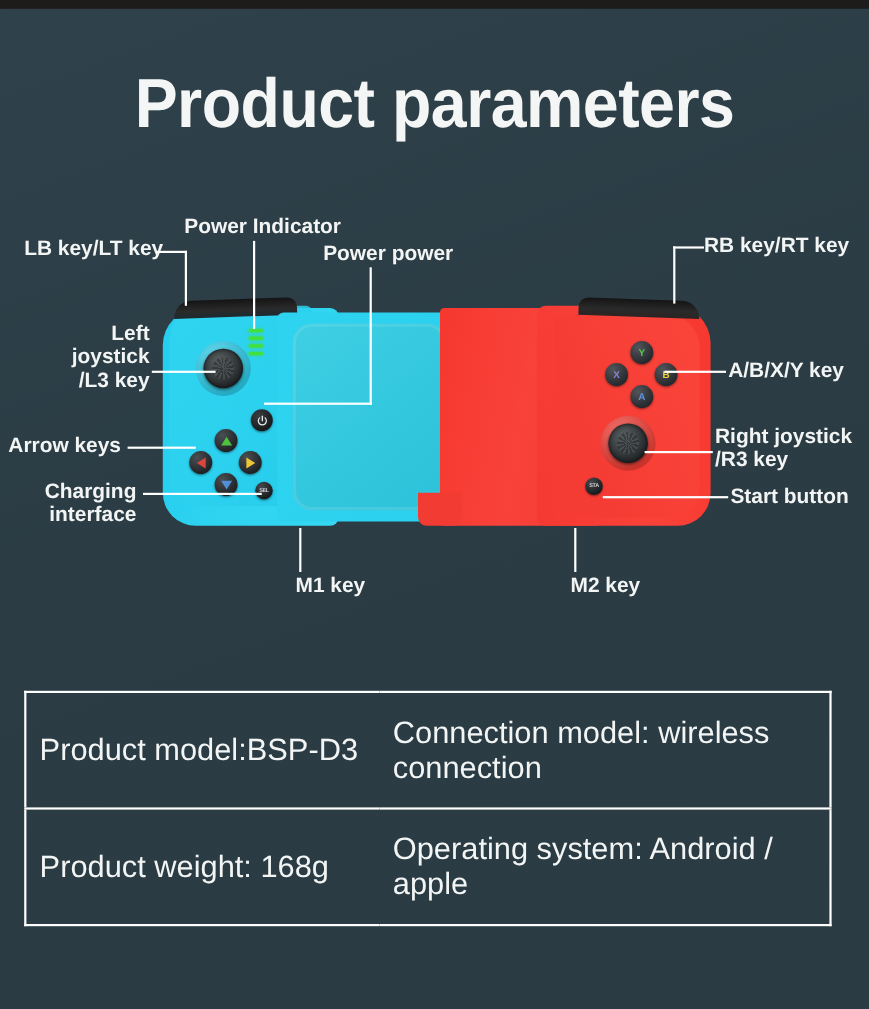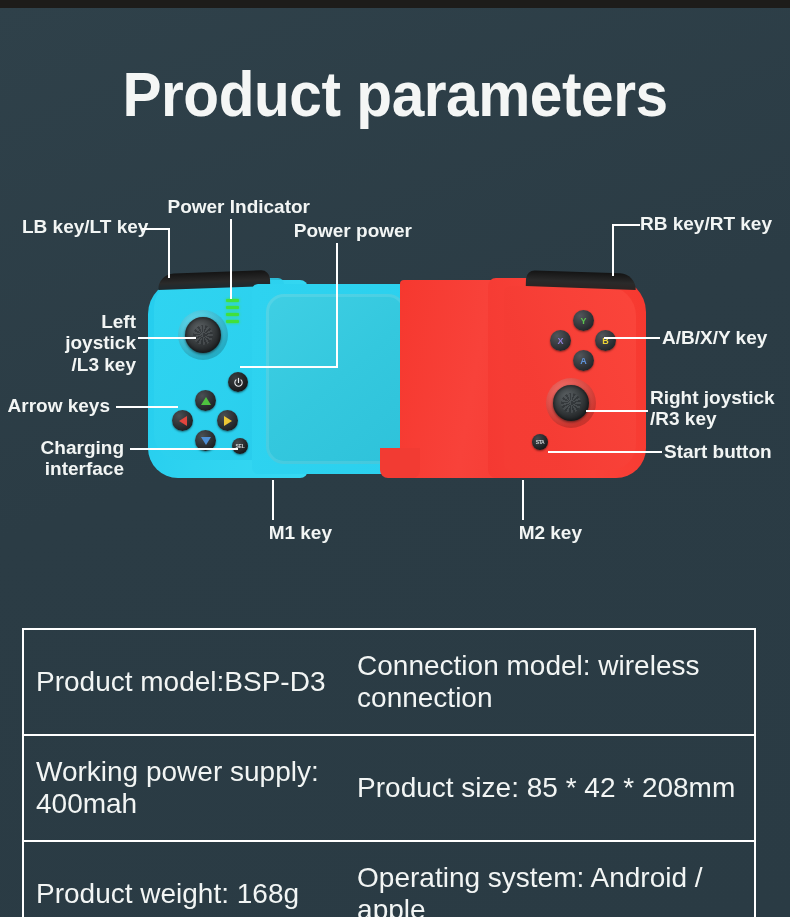--- a/index.html
+++ b/index.html
@@ -379,21 +379,21 @@
     <div class="ln v" style="left:230px; top:219px; height:80px;"></div>
 
     <div class="lbl c" style="left:250px; top:220px; width:162px;">Power power</div>
     <div class="ln v" style="left:336px; top:243px; height:125px;"></div>
     <div class="ln h" style="left:240px; top:366px; width:98px;"></div>
 
     <div class="lbl" style="left:640px; top:213px;">RB key/RT key</div>
     <div class="ln h" style="left:612px; top:224px; width:28px;"></div>
     <div class="ln v" style="left:612px; top:224px; height:52px;"></div>
 
-    <div class="lbl r" style="left:0px; top:311px; width:136px;padding-left:48px;">Left joystick
+    <div class="lbl r" style="left:0px; top:293px; width:136px;padding-left:48px;">Left joystick
 /L3 key</div>
     <div class="ln h" style="left:138px; top:337px; width:58px;"></div>
 
     <div class="lbl" style="left:662px; top:327px;">A/B/X/Y key</div>
     <div class="ln h" style="left:604px; top:337px; width:56px;"></div>
 
     <div class="lbl r" style="left:0px; top:395px; width:110px;">Arrow keys</div>
     <div class="ln h" style="left:116px; top:406px; width:62px;"></div>
 
     <div class="lbl" style="left:650px; top:387px;">Right joystick
@@ -415,23 +415,19 @@
 
   </div>
 
   <table class="spec-table">
     <tbody>
       <tr>
         <td class="left-cell">Product model:BSP-D3</td>
         <td class="right-cell">Connection model: wireless connection</td>
       </tr>
       <tr>
-        <td class="left-cell">Working power supply: 400mah</td>
-        <td class="right-cell">Product size: 85 * 42 * 208mm</td>
-      </tr>
-      <tr>
         <td class="left-cell">Product weight: 168g</td>
         <td class="right-cell">Operating system: Android / apple</td>
       </tr>
     </tbody>
   </table>
 
 </div>
 
 </body></html>

